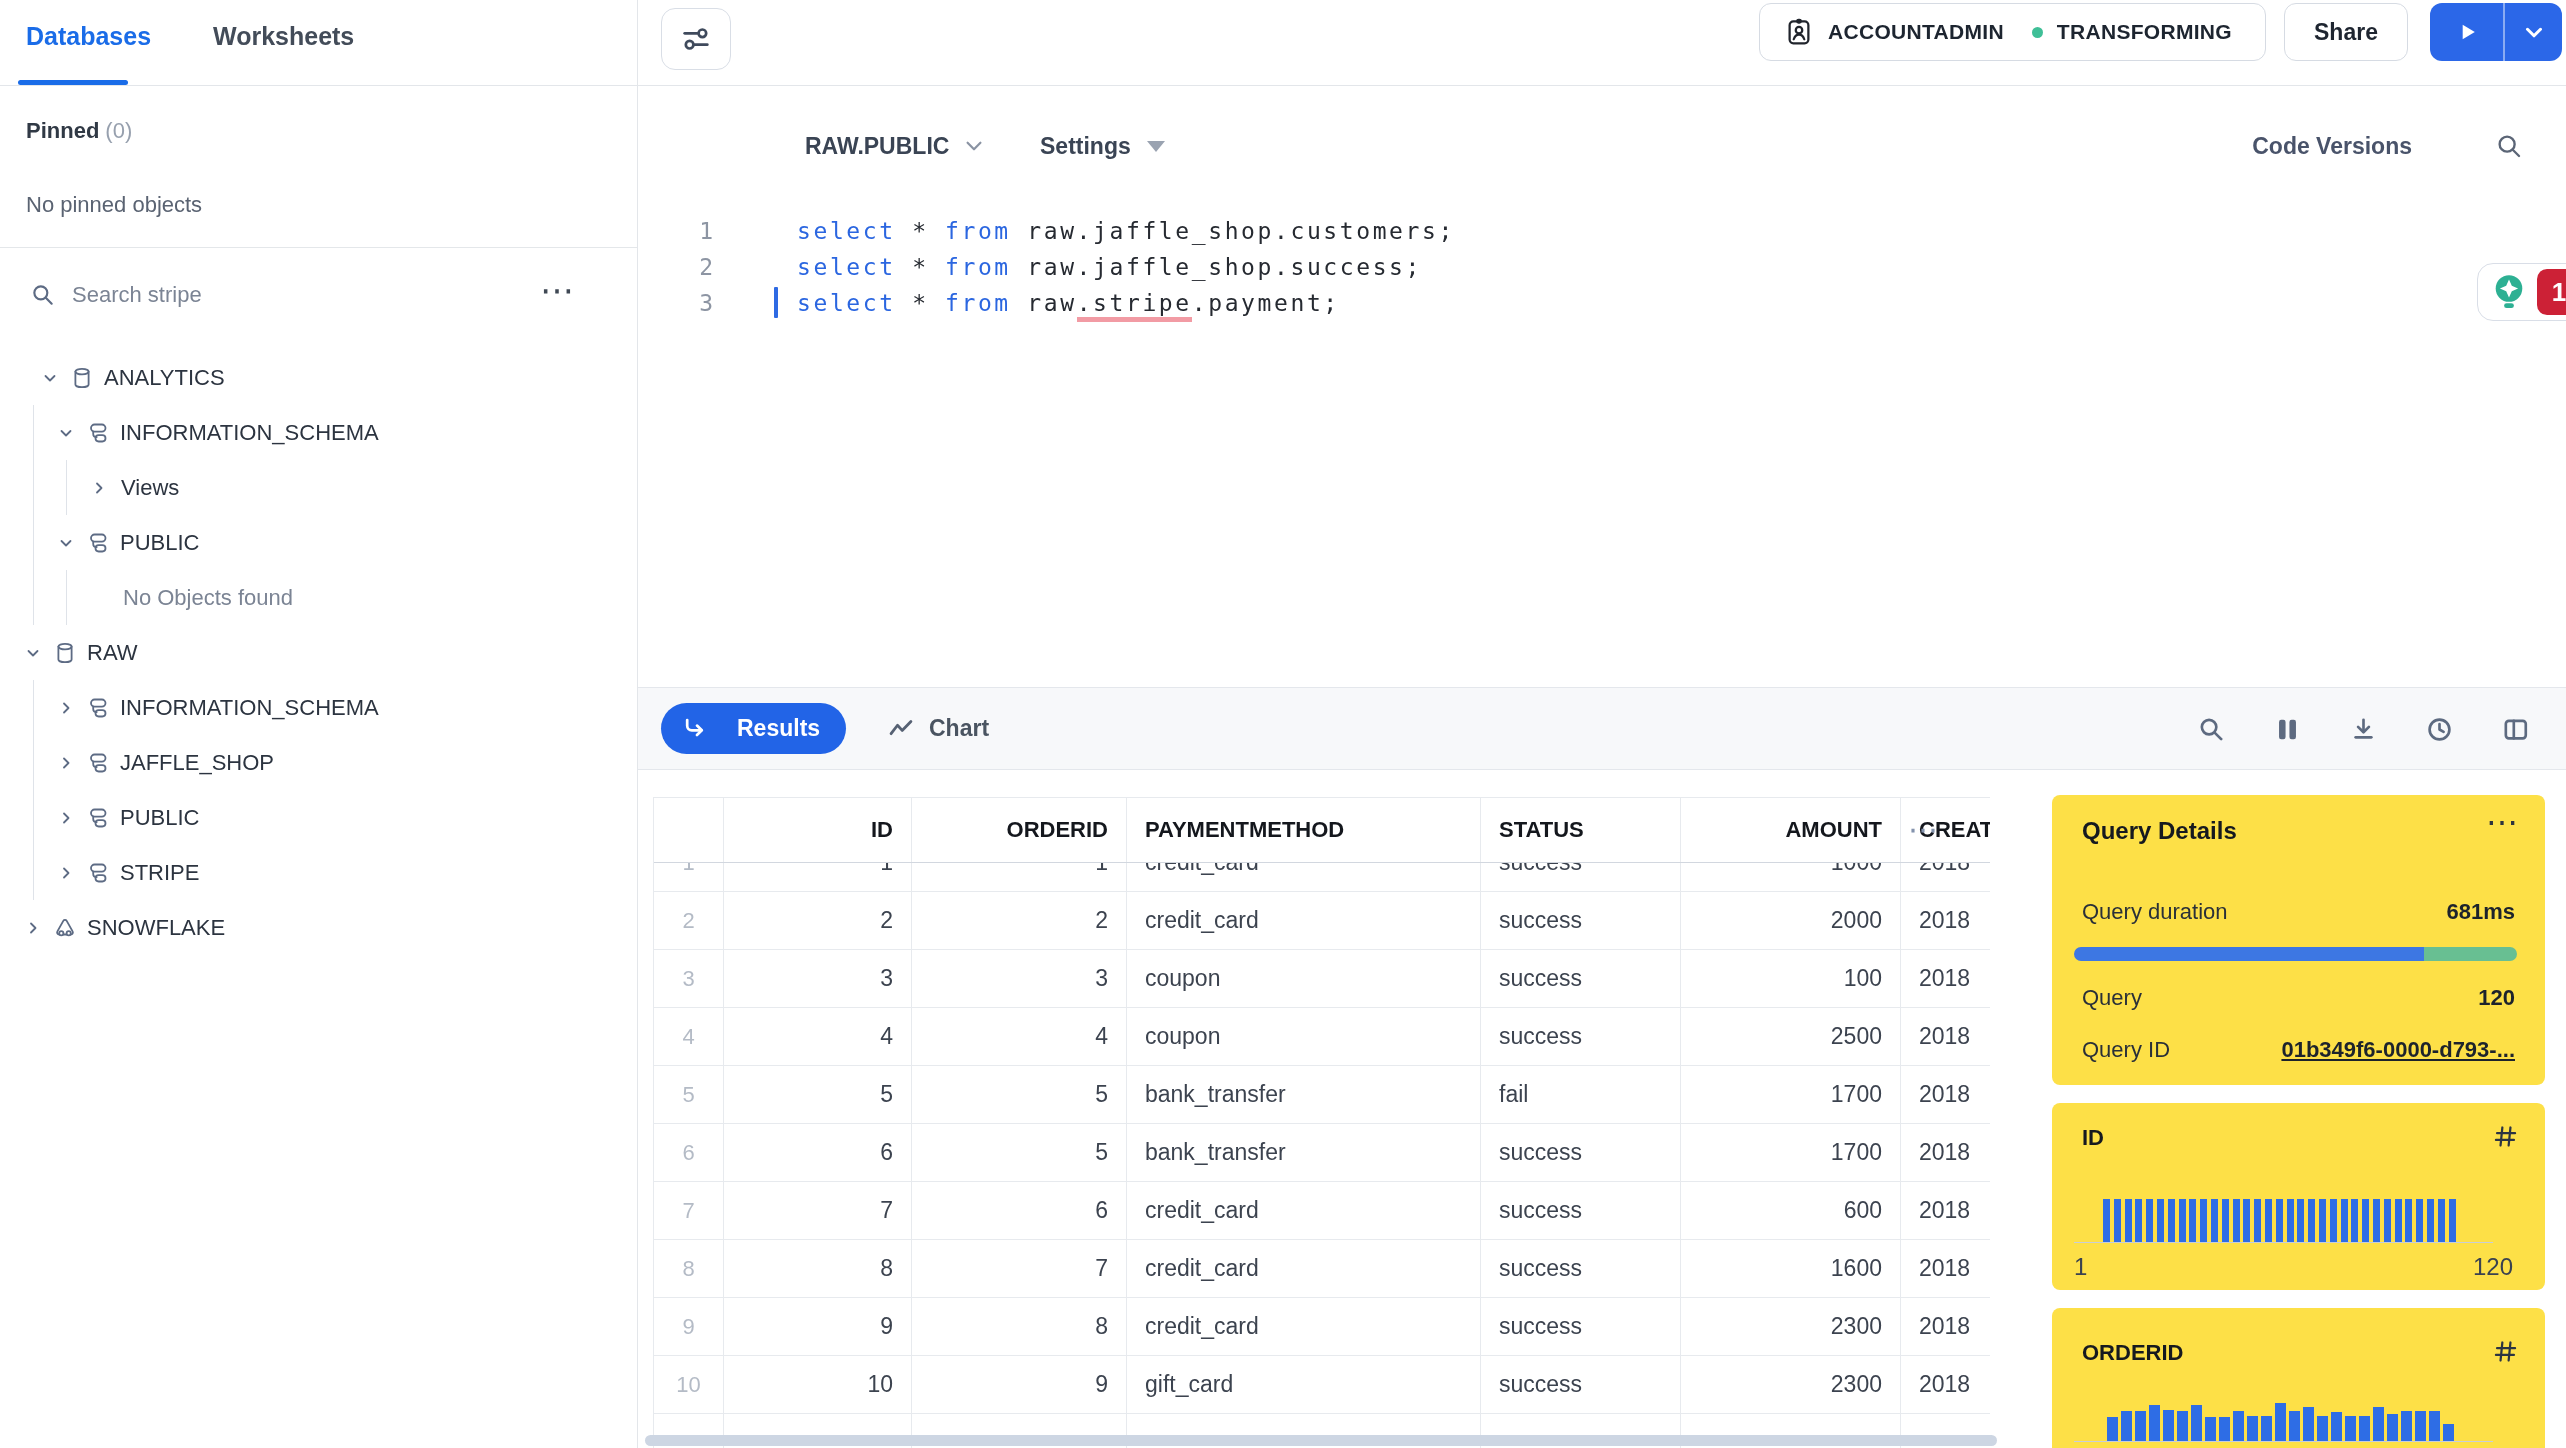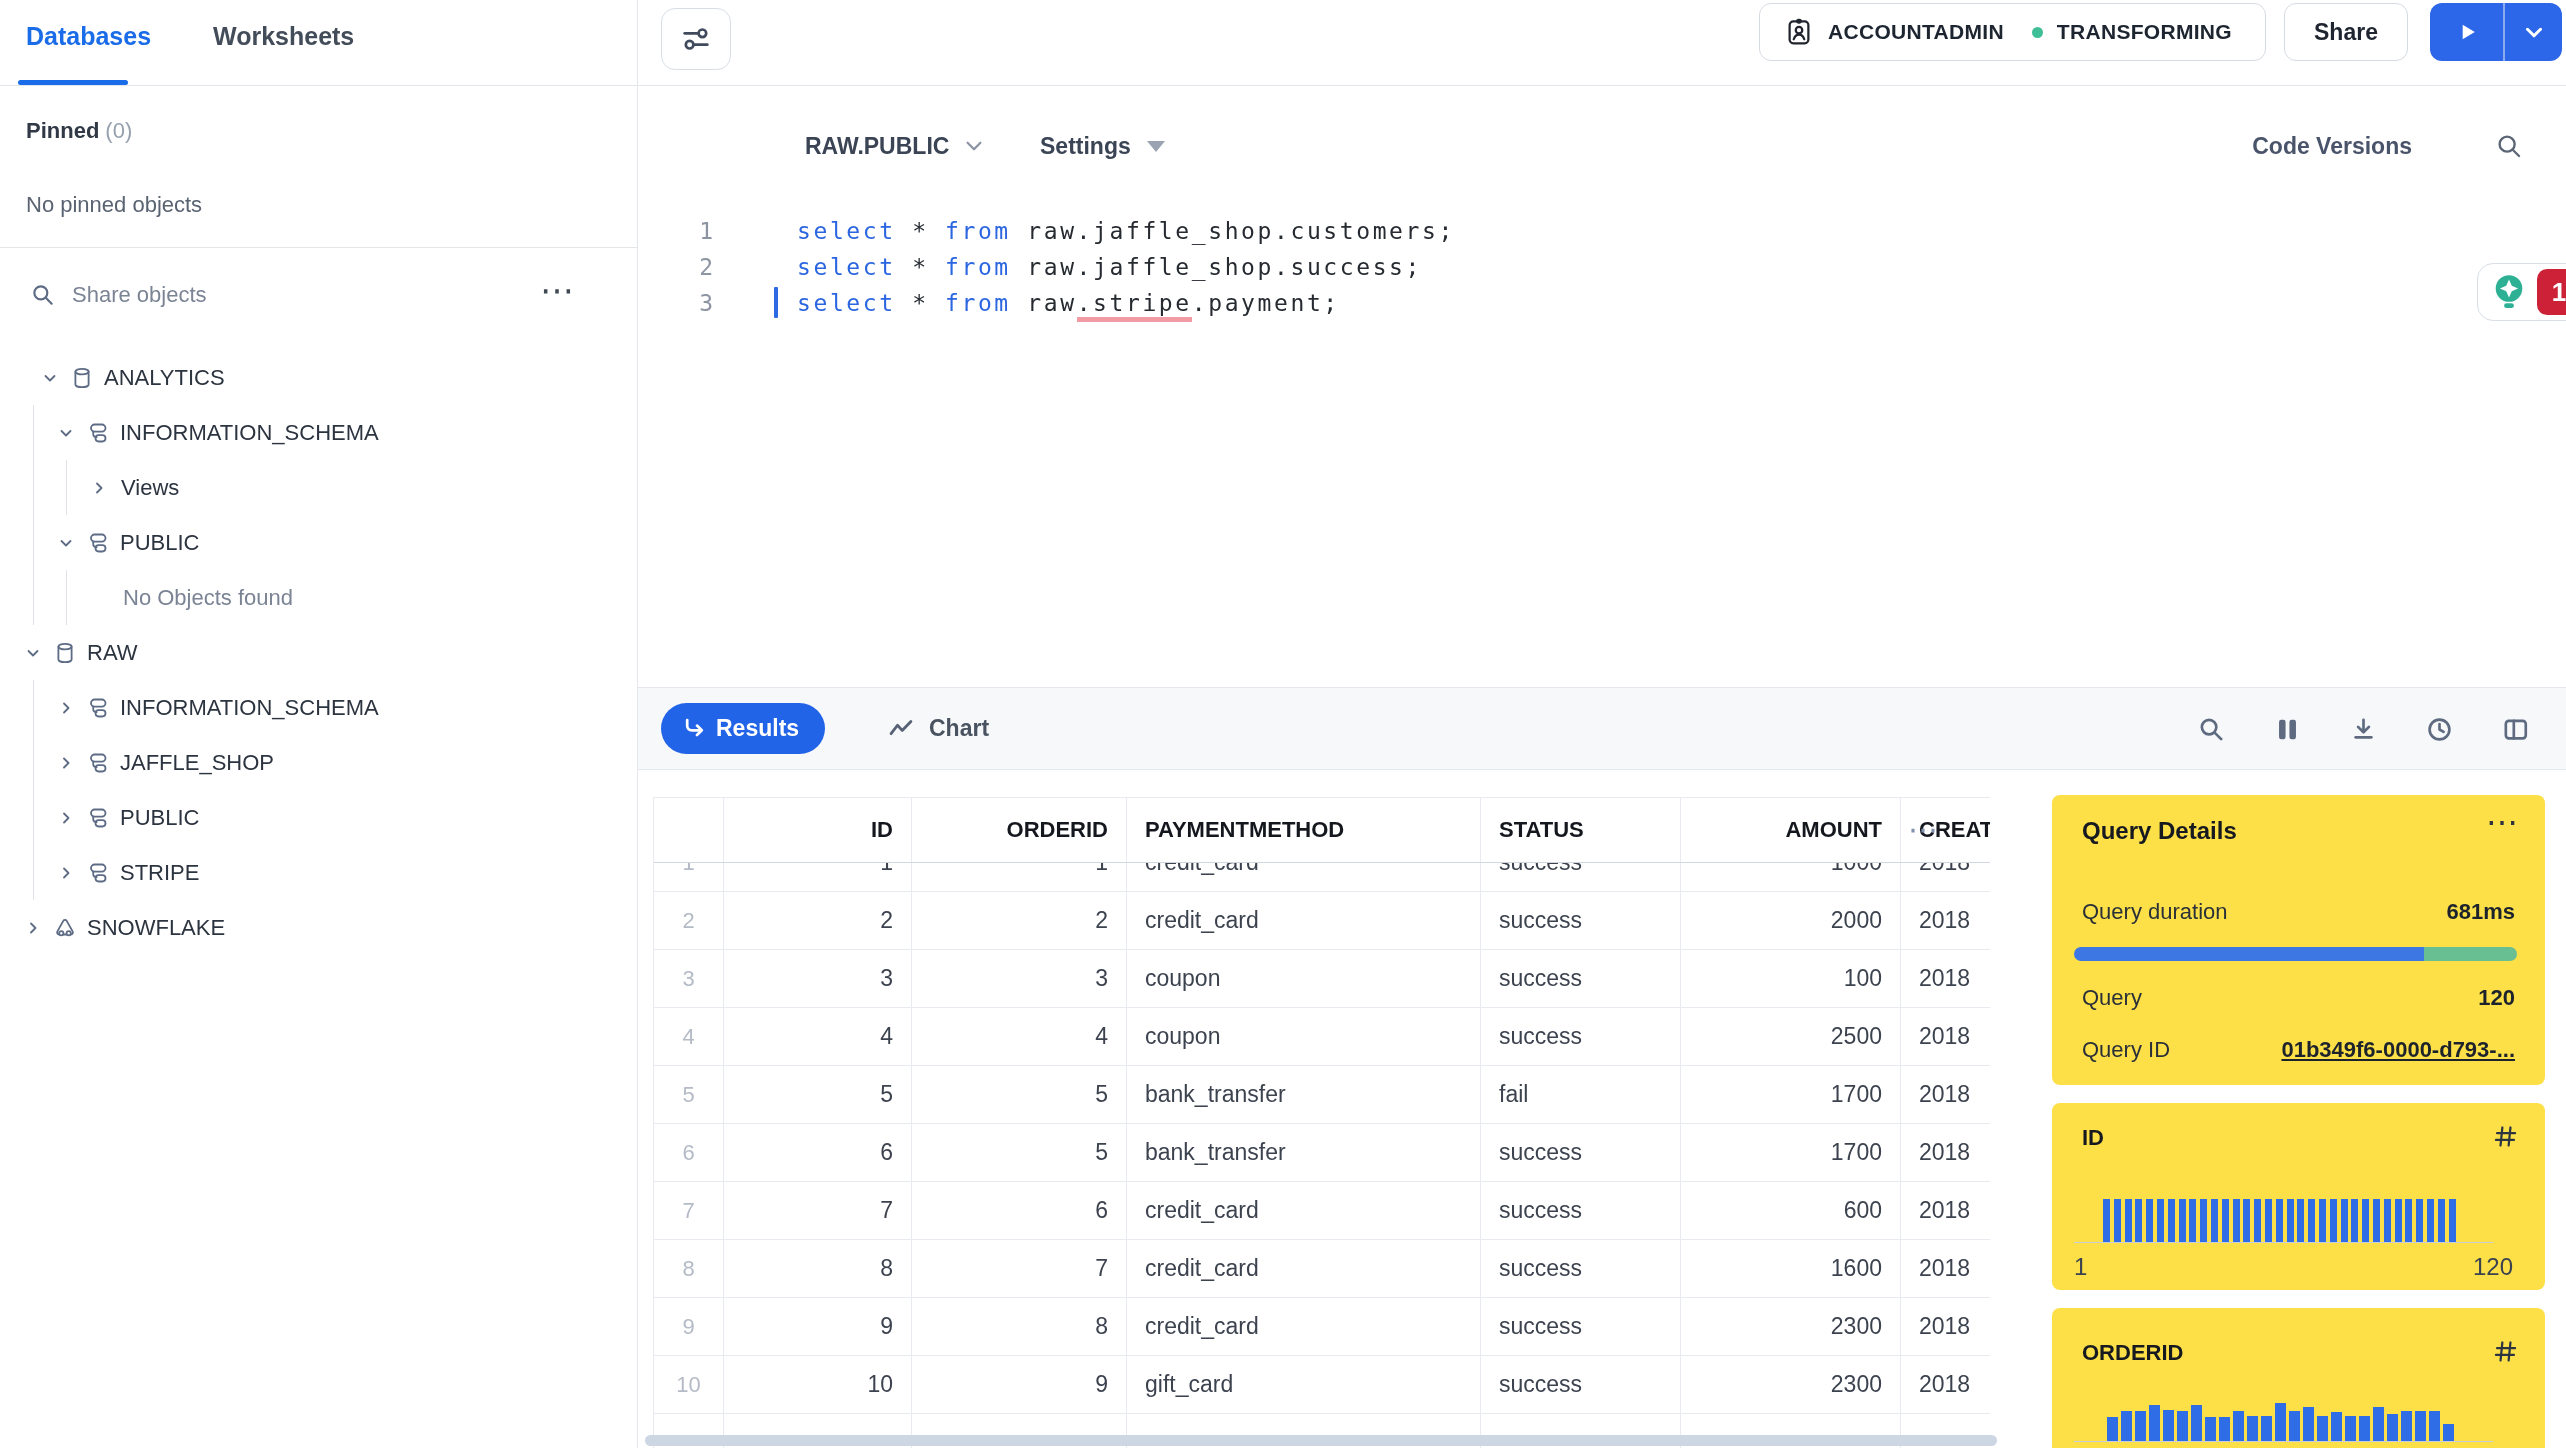--- a/index.html
+++ b/index.html
@@ -73,21 +73,21 @@
   .cursor-bar { position:absolute; left:137px; top:2px; width:4px; height:31px; background:#2e6ae3; border-radius:1px; }
   .suggest-pill { position:absolute; left:1840px; top:177px; width:106px; height:58px; background:#fff;
                   border:1.5px solid #d9dee7; border-radius:16px; display:flex; align-items:center; padding-left:10px; gap:7px; cursor:pointer; }
   .suggest-badge { width:44px; height:46px; background:#cc2136; border-radius:10px; color:#fff; font-size:26px; font-weight:700;
                    display:flex; align-items:center; justify-content:center; }
 
   
   .res-toolbar { position:absolute; top:687px; left:637px; right:0; height:83px; background:#f7f8fa;
                  border-top:1px solid #e4e7ec; border-bottom:1px solid #e4e7ec; }
   .results-pill { position:absolute; left:24px; top:15px; height:51px; padding:0 26px 0 20px; background:#2264e7; border-radius:26px;
-                  display:flex; align-items:center; gap:8px; color:#fff; font-size:23px; font-weight:700; cursor:pointer; }
+                  display:flex; align-items:center; gap:29px; color:#fff; font-size:23px; font-weight:700; cursor:pointer; }
   .chart-tab { position:absolute; left:250px; top:15px; height:51px; display:flex; align-items:center; gap:14px;
                font-size:23px; font-weight:700; color:#4a5461; cursor:pointer; }
   .tb-icons { position:absolute; right:36px; top:14px; height:54px; display:flex; align-items:center; gap:47px; }
   .tb-icons .tbi { width:29px; height:29px; cursor:pointer; }
   .tbi svg { stroke:#5d6a80; fill:none; stroke-width:2.2; stroke-linecap:round; stroke-linejoin:round; width:100%; height:100%; }
 
   
   .res-body { position:absolute; top:770px; left:637px; right:0; bottom:0; background:#fff; }
   .table-wrap { position:absolute; left:16px; top:27px; width:1337px; bottom:0; overflow:hidden;
                 border-left:1px solid #e7eaee; border-top:1px solid #e7eaee; }
@@ -146,21 +146,21 @@
   </div>
   <div class="pinned-empty">No pinned objects</div>
   <div class="pinned-divider"></div>
   <div class="search-row">
     <span class="search-icon">
       <svg width="26" height="26" viewBox="0 0 24 24" fill="none" stroke="#5d6b84" stroke-width="2" stroke-linecap="round">
           <circle cx="10" cy="10" r="6"></circle>
           <path d="M14.8 14.8 20 20"></path>
         </svg>
     </span>
-    <span class="search-placeholder">Share objects</span>
+    <span class="search-placeholder">Search stripe</span>
     <span class="side-more">⋯</span>
   </div>
   <div class="tree" id="tree">
       <div class="tree-row" style="padding-left: 42px; text-align: right;">
         <span class="chev">
           <svg viewBox="0 0 16 16">
             <path d="M3.5 6l4.5 4.5L12.5 6"></path>
           </svg>
         </span>
         <span class="ticon">

